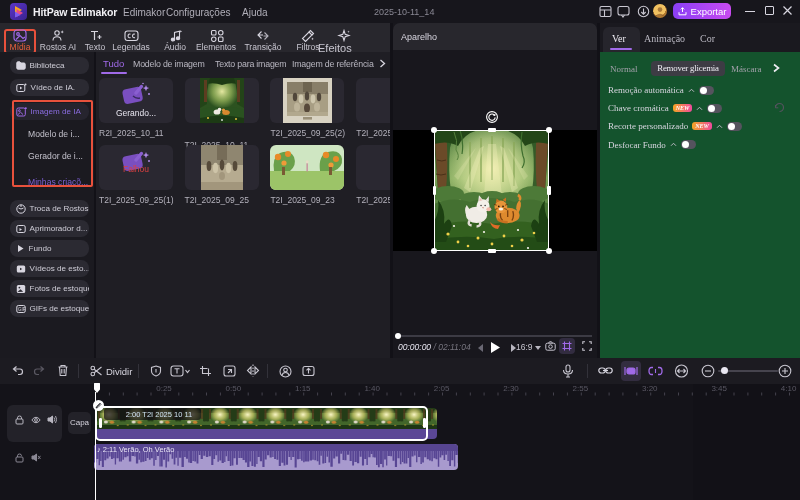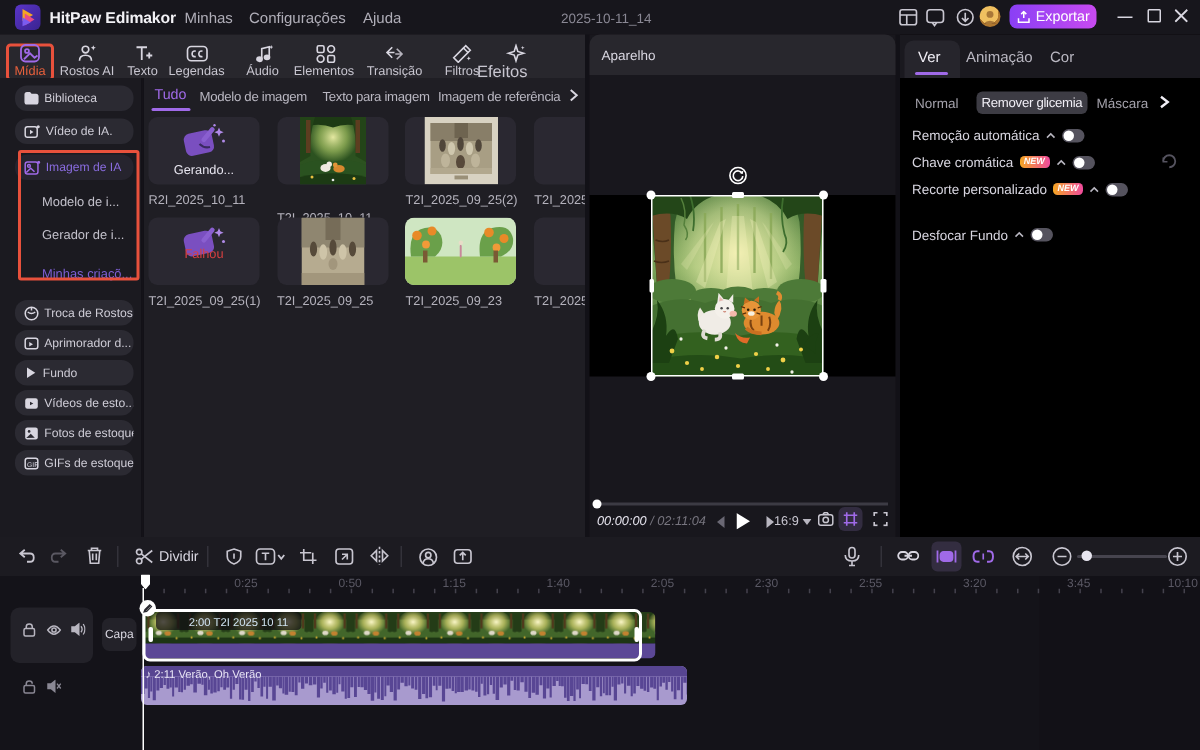--- a/index.html
+++ b/index.html
@@ -15,21 +15,21 @@
 
   <div class="abs" style="left:0;top:0;width:800px;height:23px;background:#17161c;"></div>
   <div class="abs" style="left:10px;top:3px;width:17px;height:17px;border-radius:4px;background:linear-gradient(135deg,#5a35c8,#3a2390);overflow:hidden;">
     <svg width="17" height="17" viewBox="0 0 17 17">
       <path d="M5 3 L12 7 L5 11 Z" fill="#f5a623"></path>
       <path d="M6.5 6 L13 10 L6.5 14 Z" fill="#e84a8a"></path>
       <path d="M5 8.5 L10.5 12 L5 14.5 Z" fill="#7a5cf0"></path>
     </svg>
   </div>
   <div class="abs" style="left:33px;top:6px;font-size:10.5px;font-weight:bold;color:#f2f1f5;letter-spacing:-0.1px;">HitPaw Edimakor</div>
-  <div class="abs" style="left:123px;top:7px;font-size:10px;color:#b0aeb8;">Minhas</div>
+  <div class="abs" style="left:123px;top:7px;font-size:10px;color:#b0aeb8;">Edimakor</div>
   <div class="abs" style="left:166px;top:7px;font-size:10px;color:#b0aeb8;">Configurações</div>
   <div class="abs" style="left:242px;top:7px;font-size:10px;color:#b0aeb8;">Ajuda</div>
   <div class="abs" style="left:374px;top:7px;font-size:9px;color:#8a8894;">2025-10-11_14</div>
 
   <div class="abs" id="ic-layout" style="left:599px;top:5px;">
     <svg width="13" height="13" viewBox="0 0 13 13" fill="none" stroke="#c9c7d1" stroke-width="1.1">
       <rect x="1" y="1.5" width="11" height="10" rx="1.5"></rect>
       <path d="M1 5 H12 M5.5 5 V11.5"></path>
     </svg>
   </div>
@@ -535,21 +535,21 @@
         <path d="M2.5 0.5 V9.5 M7.5 0.5 V9.5 M0.5 2.5 H9.5 M0.5 7.5 H9.5"></path>
       </svg>
     </div>
     <div class="abs" style="left:189px;top:317.5px;">
       <svg width="10" height="10" viewBox="0 0 10 10" fill="none" stroke="#c8c6d0" stroke-width="1.1">
         <path d="M0.8 3 V0.8 H3 M7 0.8 H9.2 V3 M9.2 7 V9.2 H7 M3 9.2 H0.8 V7"></path>
       </svg>
     </div>
   </div>
 
-  <div class="abs" style="left:600px;top:23px;width:200px;height:335px;background:#000000;" id="rightpanel">
+  <div class="abs" style="left:600px;top:23px;width:200px;height:335px;background:#14532d;font-family:Liberation Serif, serif;" id="rightpanel">
     <div class="abs" style="left:0;top:0;width:200px;height:29px;background:#1a191f;"></div>
     <div class="abs" style="left:3px;top:4px;width:37px;height:25px;background:#26252c;border-radius:6px 6px 0 0;"></div>
     <div class="abs" style="left:12px;top:10px;font-size:10px;color:#f0eef5;">Ver</div>
     <div class="abs" style="left:10px;top:25px;width:22px;height:2px;background:#a06ae8;border-radius:1px;"></div>
     <div class="abs" style="left:44px;top:10px;font-size:10px;color:#b9b7c1;">Animação</div>
     <div class="abs" style="left:100px;top:10px;font-size:10px;color:#b9b7c1;">Cor</div>
 
     <div class="abs" style="left:10px;top:41px;font-size:9px;color:#a3a1ab;">Normal</div>
     <div class="abs" style="left:51px;top:38px;width:74px;height:15px;background:#3d3c44;border-radius:4px;text-align:center;line-height:15px;font-size:8.8px;letter-spacing:-0.2px;color:#f0eef5;white-space:nowrap;">Remover glicemia</div>
     <div class="abs" style="left:131px;top:41px;font-size:9px;color:#a3a1ab;">Máscara</div>
@@ -584,21 +584,21 @@
           <path d="M1.5 3 V5.8 H4.3" stroke-width="1"></path>
       </svg>
     </div>
     <div class="rrow" style="top:97px;">Recorte personalizado
       <span class="newb">NEW</span>
       <svg class="caret" viewBox="0 0 8 6">
           <path d="M1 4.5 L4 1.5 L7 4.5" stroke="#b8b6c0" fill="none" stroke-width="1.2"></path>
         </svg>
       <span class="tgl"></span>
     </div>
-    <div class="rrow" style="top:115.5px;margin-top:12px;">Desfocar Fundo
+    <div class="rrow" style="top:115.5px;">Desfocar Fundo
       <svg class="caret" viewBox="0 0 8 6">
           <path d="M1 4.5 L4 1.5 L7 4.5" stroke="#b8b6c0" fill="none" stroke-width="1.2"></path>
         </svg>
       <span class="tgl"></span>
     </div>
   </div>
 
   <div class="abs" style="left:0;top:358px;width:693px;height:142px;background:#141319;" id="timeline">
 
     <div class="abs" style="left:0;top:0;width:800px;height:26px;background:#1c1b21;"></div>
@@ -726,21 +726,21 @@
     <div id="ruler">
     <div class="abs" style="left:152.0px;top:26px;width:24px;text-align:center;font-size:8px;color:#5a5864;">0:25</div>
     <div class="abs" style="left:221.4px;top:26px;width:24px;text-align:center;font-size:8px;color:#5a5864;">0:50</div>
     <div class="abs" style="left:290.8px;top:26px;width:24px;text-align:center;font-size:8px;color:#5a5864;">1:15</div>
     <div class="abs" style="left:360.2px;top:26px;width:24px;text-align:center;font-size:8px;color:#5a5864;">1:40</div>
     <div class="abs" style="left:429.6px;top:26px;width:24px;text-align:center;font-size:8px;color:#5a5864;">2:05</div>
     <div class="abs" style="left:499.0px;top:26px;width:24px;text-align:center;font-size:8px;color:#5a5864;">2:30</div>
     <div class="abs" style="left:568.4px;top:26px;width:24px;text-align:center;font-size:8px;color:#5a5864;">2:55</div>
     <div class="abs" style="left:637.8px;top:26px;width:24px;text-align:center;font-size:8px;color:#5a5864;">3:20</div>
     <div class="abs" style="left:707.2px;top:26px;width:24px;text-align:center;font-size:8px;color:#5a5864;">3:45</div>
-    <div class="abs" style="left:776.6px;top:26px;width:24px;text-align:center;font-size:8px;color:#5a5864;">10:10</div>
+    <div class="abs" style="left:776.6px;top:26px;width:24px;text-align:center;font-size:8px;color:#5a5864;">4:10</div>
     <svg class="abs" style="left:95px;top:33px;" width="705" height="5" viewBox="0 0 705 5">
           <rect x="0.0" y="1.5" width="1" height="3" fill="#44424d"></rect>
           <rect x="13.9" y="1.5" width="1" height="3" fill="#44424d"></rect>
           <rect x="27.8" y="1.5" width="1" height="3" fill="#44424d"></rect>
           <rect x="41.6" y="1.5" width="1" height="3" fill="#44424d"></rect>
           <rect x="55.5" y="1.5" width="1" height="3" fill="#44424d"></rect>
           <rect x="69.4" y="1.5" width="1" height="3" fill="#44424d"></rect>
           <rect x="83.3" y="1.5" width="1" height="3" fill="#44424d"></rect>
           <rect x="97.2" y="1.5" width="1" height="3" fill="#44424d"></rect>
           <rect x="111.0" y="1.5" width="1" height="3" fill="#44424d"></rect>

